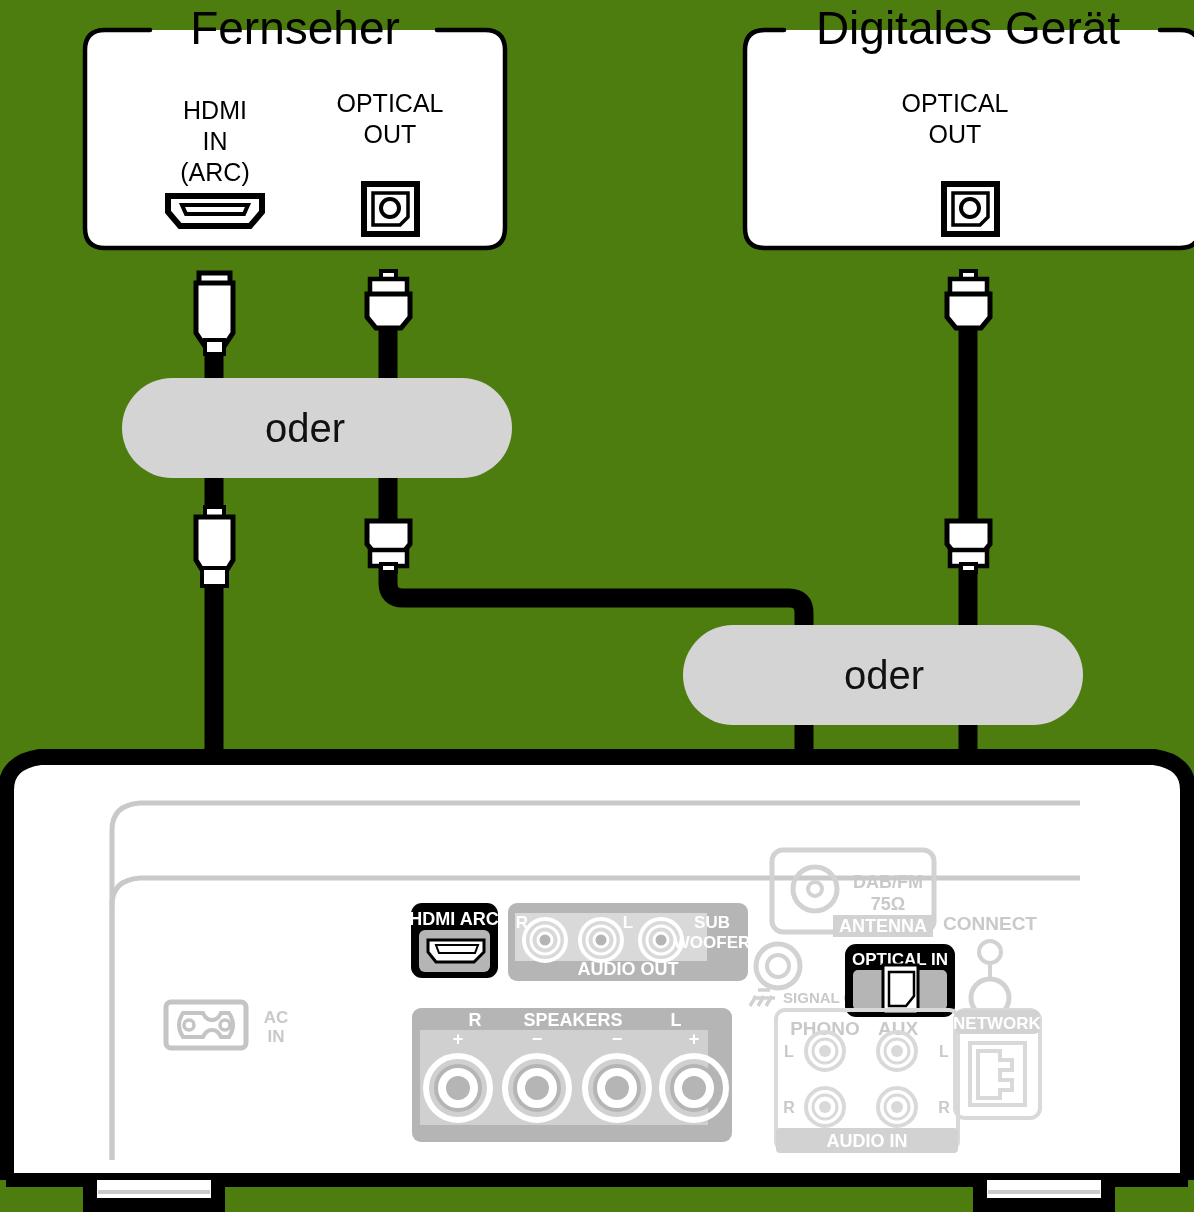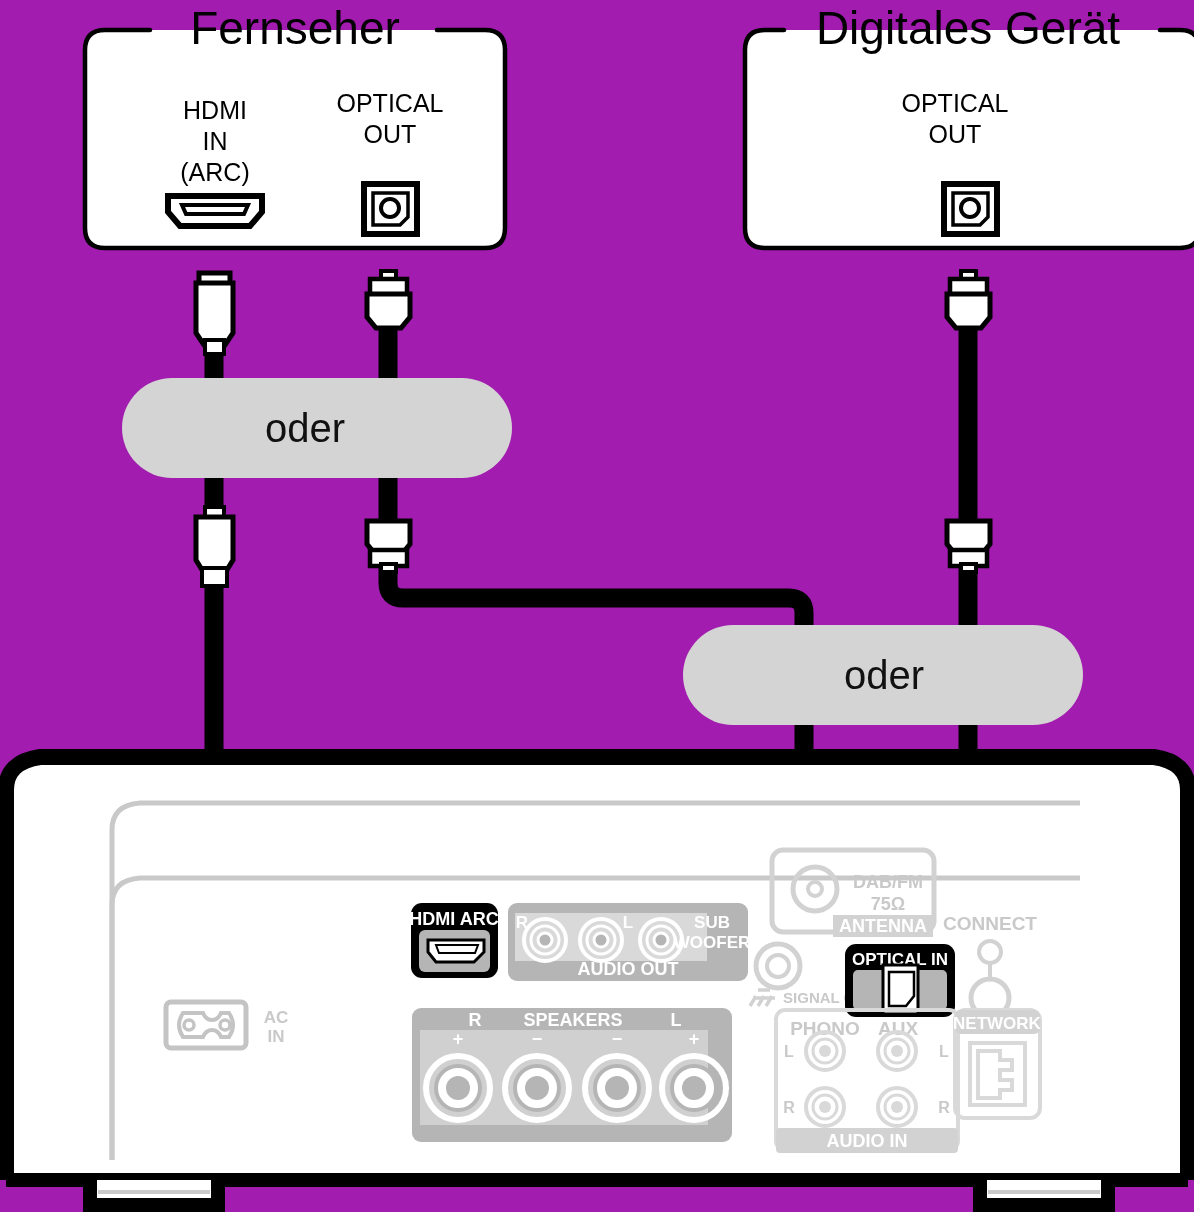--- a/index.html
+++ b/index.html
@@ -8,21 +8,21 @@
     background: #ffffff;
   }
   body {
     font-family: "Liberation Sans", sans-serif;
   }
   #stage {
     position: relative;
     width: 1194px;
     height: 1212px;
     overflow: hidden;
-    background: #a21caf;
+    background: #4d7c0f;
   }
   #stage svg {
     display: block;
   }
   .dev-title {
     font-family: "Liberation Sans", sans-serif;
     font-size: 46px;
     fill: #000000;
   }
   .port-label {

